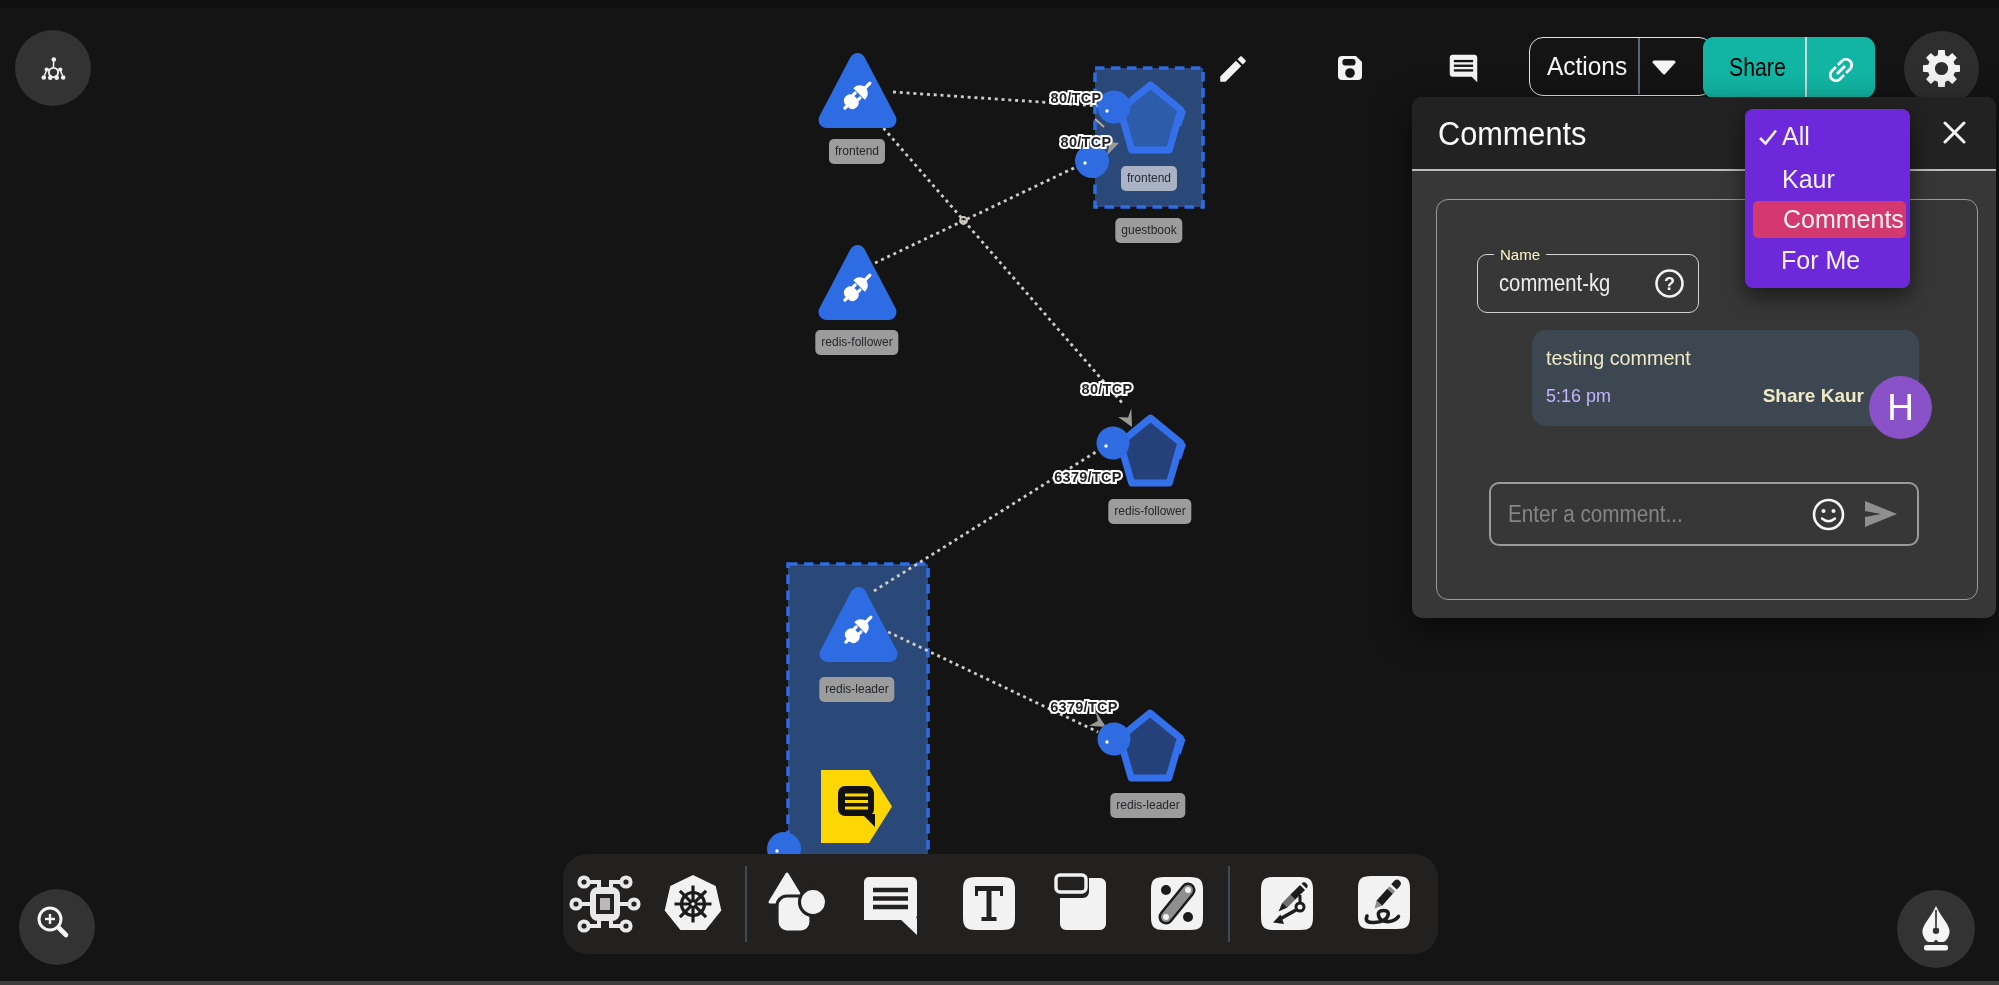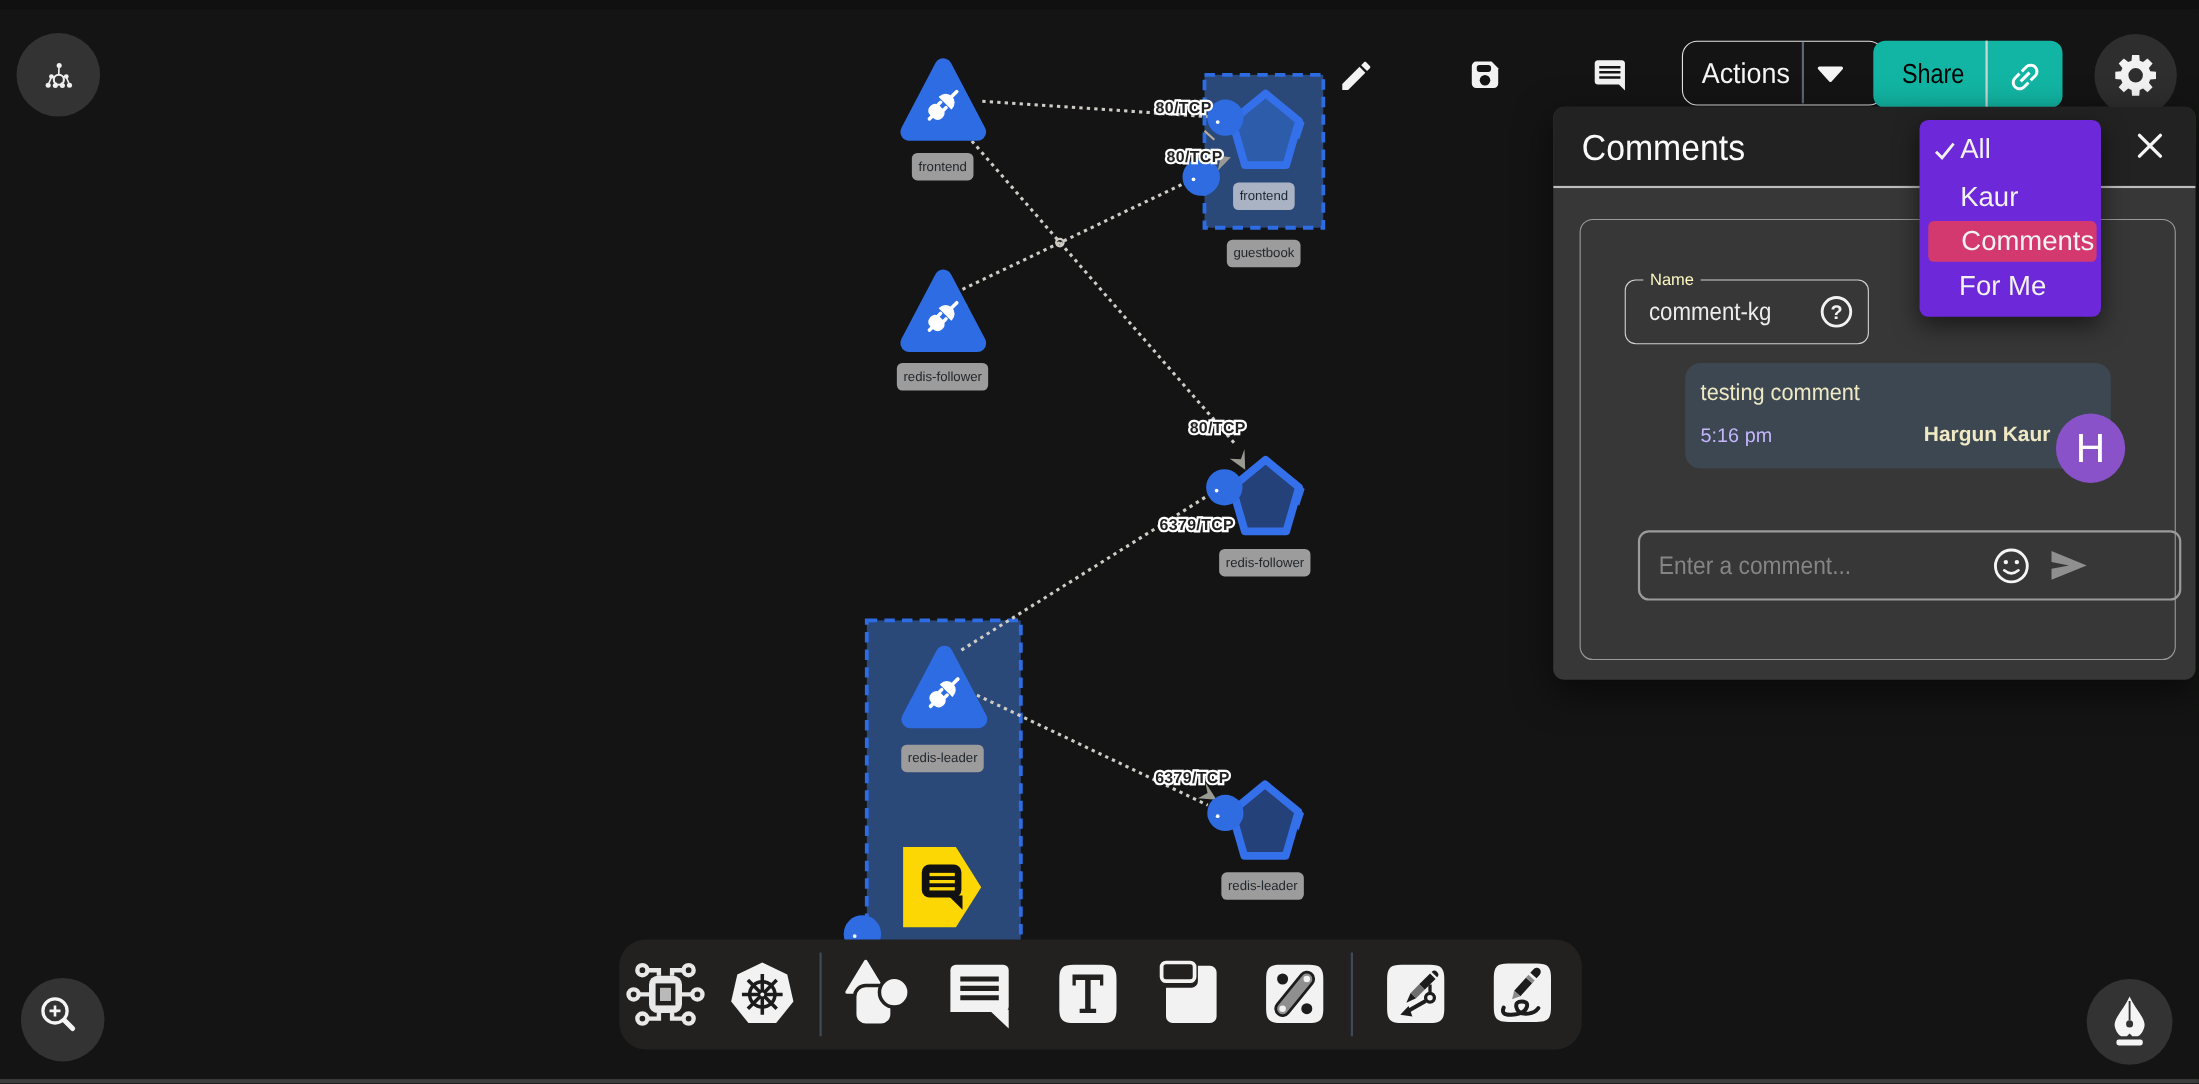--- a/index.html
+++ b/index.html
@@ -311,25 +311,25 @@
     <span class="abs" style="left:21px;top:0;line-height:56px;font-size:23px;color:#ededed;transform:scaleX(0.88);transform-origin:left center;">comment-kg</span>
     <svg class="abs" style="left:176px;top:13px;" width="31" height="31" viewBox="0 0 31 31">
       <circle cx="15.5" cy="15.5" r="13" stroke="#f2f2f2" stroke-width="2.6" fill="none"></circle>
       <text x="15.5" y="22" text-anchor="middle" font-size="18" font-weight="bold" fill="#f2f2f2" font-family="'Liberation Sans',sans-serif">?</text>
     </svg>
   </div>
 
   <div class="abs" style="left:120px;top:233px;width:387px;height:96px;background:#3c4751;border-radius:14px;">
     <span class="abs" style="left:14px;top:16px;font-size:21px;color:#efe9c4;transform:scaleX(0.94);transform-origin:left center;">testing comment</span>
     <span class="abs" style="left:14px;top:56px;font-size:18px;color:#c4b5fd;">5:16 pm</span>
-    <span class="abs" style="right:55px;top:55px;font-size:19px;font-weight:bold;color:#efe9c4;">Hargun Kaur</span>
+    <span class="abs" style="right:55px;top:55px;font-size:19px;font-weight:bold;color:#efe9c4;">Share Kaur</span>
   </div>
   <div class="abs" style="left:457px;top:279px;width:63px;height:63px;border-radius:50%;background:#8a52c8;text-align:center;line-height:63px;font-size:37px;color:#ffffff;">H</div>
 
-  <div class="abs" style="left:77px;top:385px;width:494px;height:64px;border:2px solid #9b9b9b;border-radius:10px;">
+  <div class="abs" style="left:77px;top:385px;width:430px;height:64px;border:2px solid #9b9b9b;border-radius:10px;">
     <span class="abs" style="left:17px;top:0;line-height:60px;font-size:23px;color:#858585;transform:scaleX(0.9);transform-origin:left center;">Enter a comment...</span>
     <svg class="abs" style="left:320px;top:13px;" width="35" height="35" viewBox="0 0 35 35">
       <circle cx="17.5" cy="17.5" r="14.5" stroke="#f5f5f5" stroke-width="2.6" fill="none"></circle>
       <circle cx="12.5" cy="14" r="2" fill="#f5f5f5"></circle>
       <circle cx="22.5" cy="14" r="2" fill="#f5f5f5"></circle>
       <path d="M11,21.5 q6.5,5.5 13,0" stroke="#f5f5f5" stroke-width="2.4" fill="none" stroke-linecap="round"></path>
     </svg>
     <svg class="abs" style="left:372px;top:16px;" width="36" height="28" viewBox="0 0 36 28">
       <path d="M2,1 L34,14 L2,27 L2,17 L18,14 L2,11 Z" fill="#8f8f8f"></path>
     </svg>

